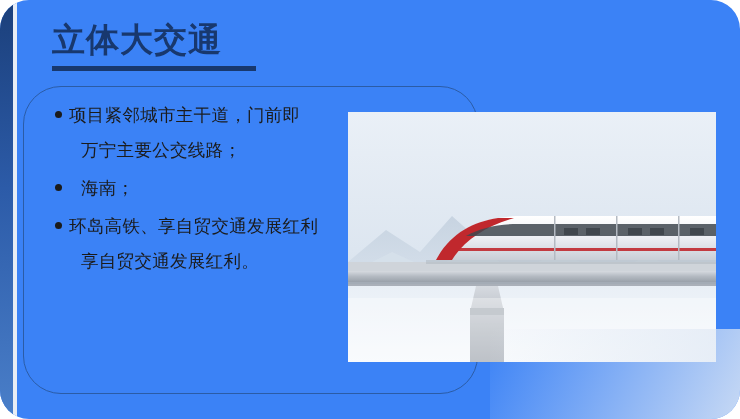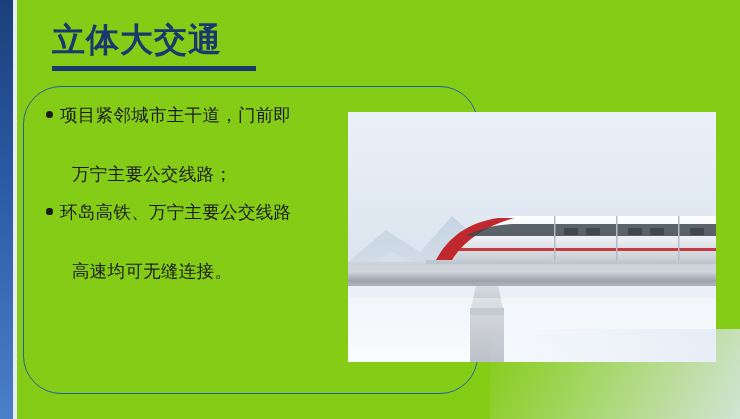--- a/index.html
+++ b/index.html
@@ -10,22 +10,23 @@
   body {
     width: 740px;
     height: 419px;
     overflow: hidden;
     font-family: "Liberation Sans", sans-serif;
   }
   #slide {
     position: relative;
     width: 740px;
     height: 419px;
-    background: #84cc16;
+    background: #3b82f6;
     overflow: hidden;
+    border-radius: 29px;
   }
   
   .left-bar {
     position: absolute;
     left: 0;
     top: 0;
     width: 13px;
     height: 419px;
     background: linear-gradient(180deg, #1b3f7a 0%, #2c5ba8 45%, #4a7fc9 100%);
   }
@@ -65,21 +66,21 @@
     width: 455px;
     height: 308px;
     border: 1.5px solid #2b5ca6;
     border-radius: 38px;
     box-sizing: border-box;
     background: transparent;
   }
   
   .bullets {
     position: absolute;
-    left: 46px;
+    left: 55px;
     top: 98px;
     width: 300px;
   }
   .bullet-item {
     position: relative;
     margin-bottom: 3px;
     padding-left: 14px;
     font-size: 17.5px;
     line-height: 35px;
     color: #1b1b1b;
@@ -90,21 +91,20 @@
     left: 0;
     top: 13px;
     width: 7px;
     height: 7px;
     border-radius: 50%;
     background: #1b1b1b;
   }
   .bullet-line-2 {
     display: block;
     padding-left: 12px;
-    margin-top: 24px;
   }
   
   .photo {
     position: absolute;
     left: 348px;
     top: 112px;
     width: 368px;
     height: 250px;
     overflow: hidden;
     background: #dfe7f0;
@@ -139,26 +139,27 @@
   <div class="bullets">
 
     <div class="bullet-item">
       <span class="bullet-dot"></span>
       <span>项目紧邻城市主干道，门前即</span>
       <span class="bullet-line-2">万宁主要公交线路；</span>
     </div>
 
     <div class="bullet-item">
       <span class="bullet-dot"></span>
+      <span class="bullet-line-2">海南；</span>
     </div>
 
     <div class="bullet-item">
       <span class="bullet-dot"></span>
-      <span>环岛高铁、万宁主要公交线路</span>
-      <span class="bullet-line-2">高速均可无缝连接。</span>
+      <span>环岛高铁、享自贸交通发展红利</span>
+      <span class="bullet-line-2">享自贸交通发展红利。</span>
     </div>
 
   </div>
 
   <div class="photo">
     <svg width="368" height="250" viewBox="0 0 368 250" xmlns="http://www.w3.org/2000/svg">
       <defs>
         <linearGradient id="skyGrad" x1="0" y1="0" x2="0" y2="1">
           <stop offset="0%" stop-color="#eaf0f7"></stop>
           <stop offset="55%" stop-color="#dde6f0"></stop>

